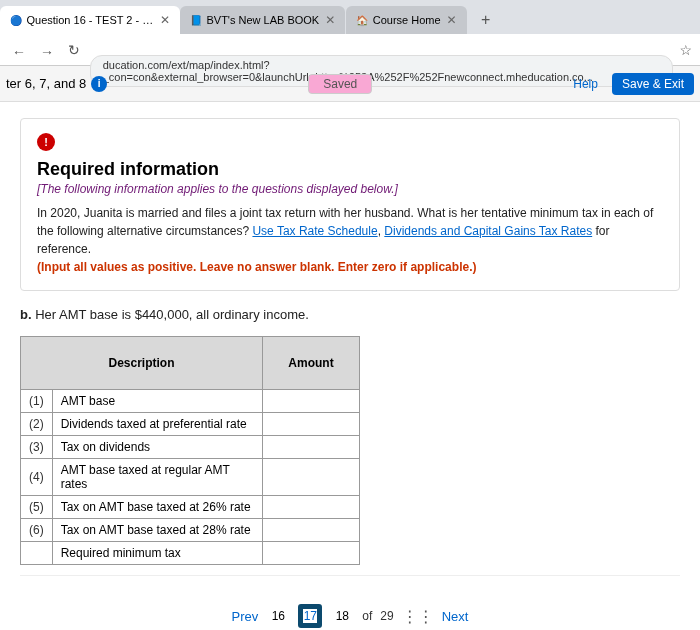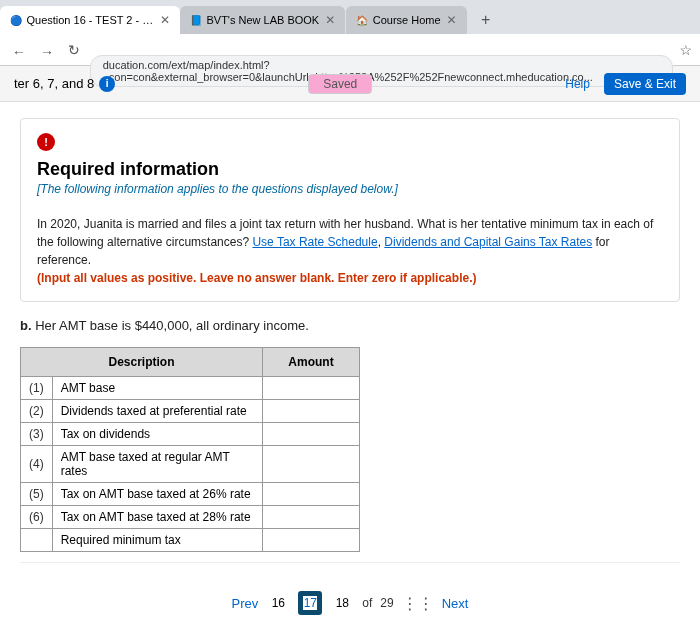--- a/index.html
+++ b/index.html
@@ -16,40 +16,40 @@
     .tab-new { width: 28px; height: 28px; display: flex; align-items: center; justify-content: center; font-size: 16px; cursor: pointer; color: #555; margin-left: 4px; }
 
     .address-bar-row { background: white; display: flex; align-items: center; padding: 4px 8px; gap: 6px; height: 32px; border-bottom: 1px solid #ccc; }
     .nav-btn { background: none; border: none; cursor: pointer; font-size: 14px; color: #555; padding: 2px 4px; }
     .address-bar { flex: 1; background: #f1f3f4; border: 1px solid #ddd; border-radius: 12px; padding: 3px 12px; font-size: 11px; color: #333; margin-top: 43px; }
     .star-icon { color: #555; font-size: 14px; }
 
     
     .page { background: white; width: 700px; height: 564px; overflow: hidden; }
 
-    .top-bar { background: #f5f5f5; border-bottom: 1px solid #ddd; display: flex; align-items: center; padding: 5px 14px; height: 36px; justify-content: flex-end; }
+    .top-bar { background: #f5f5f5; border-bottom: 1px solid #ddd; display: flex; align-items: center; padding: 5px 6px; height: 36px; justify-content: flex-end; }
     .top-actions { display: flex; align-items: center; gap: 14px; margin-left: auto; }
     .help-link { color: #0066cc; font-size: 12px; text-decoration: none; cursor: pointer; }
     .save-exit-btn { background: #0066cc; color: white; border: none; border-radius: 4px; padding: 4px 10px; font-size: 12px; cursor: pointer; }
 
     
     .content-area { padding: 16px 20px; background: white; }
 
     .alert-box { border: 1px solid #ddd; border-radius: 4px; padding: 14px 16px; margin-bottom: 16px; background: white; }
     .required-info-title { font-weight: bold; font-size: 18px; margin-bottom: 2px; }
-    .italic-text { font-style: italic; font-size: 12px; margin-bottom: 19px; color: #0369a1; }
+    .italic-text { font-style: italic; font-size: 12px; margin-bottom: 8px; color: #701a75; }
     .info-text { font-size: 12px; color: #222; line-height: 1.5; }
     .link-text { color: #0066cc; text-decoration: underline; cursor: pointer; }
     .bold-orange { color: #cc3300; font-weight: bold; }
 
     .question-text { font-size: 13px; margin-bottom: 14px; color: #222; }
 
     
     .data-table { border-collapse: collapse; width: 340px; font-size: 12px; }
-    .data-table th { background: #d9d9d9; border: 1px solid #999; padding: 7px 10px; text-align: center; font-weight: bold; }
+    .data-table th { background: #d9d9d9; border: 1px solid #999; padding: 19px 10px; text-align: center; font-weight: bold; }
     .data-table td { border: 1px solid #999; padding: 4px 8px; }
     .data-table td.amount-cell { width: 90px; background: #fff; }
     .row-num { color: #333; width: 24px; text-align: right; }
 
     
     .pagination { display: flex; align-items: center; justify-content: center; padding: 28px 0; gap: 8px; font-size: 13px; border-top: 1px solid #eee; margin-top: 10px; }
     .page-btn { color: #0066cc; cursor: pointer; background: none; border: none; font-size: 13px; }
     .page-num { width: 24px; height: 24px; display: flex; align-items: center; justify-content: center; font-size: 12px; cursor: pointer; }
     .page-num.active { border: 5px solid #0c4a6e; color: #0066cc; border-radius: 3px; }
     .page-of { font-size: 12px; color: #333; }

